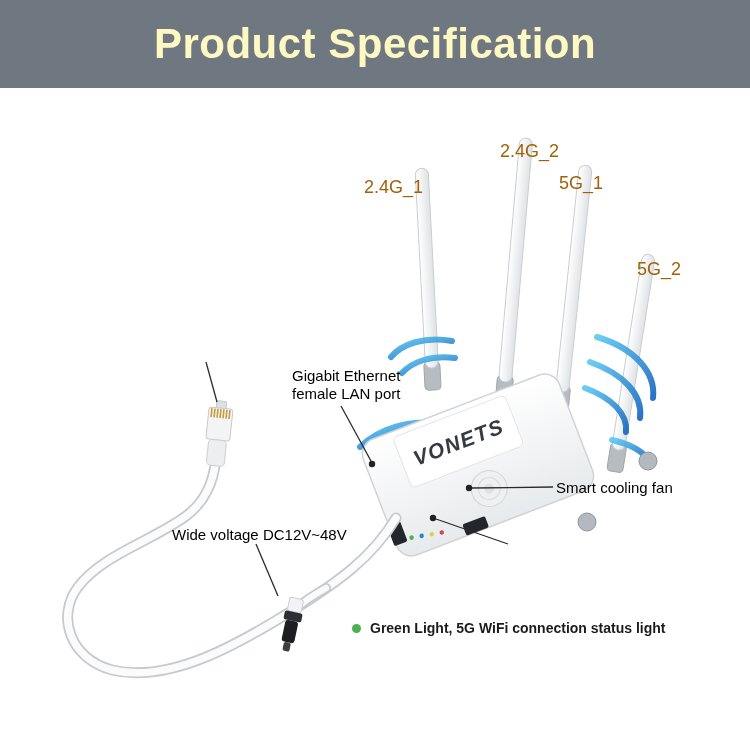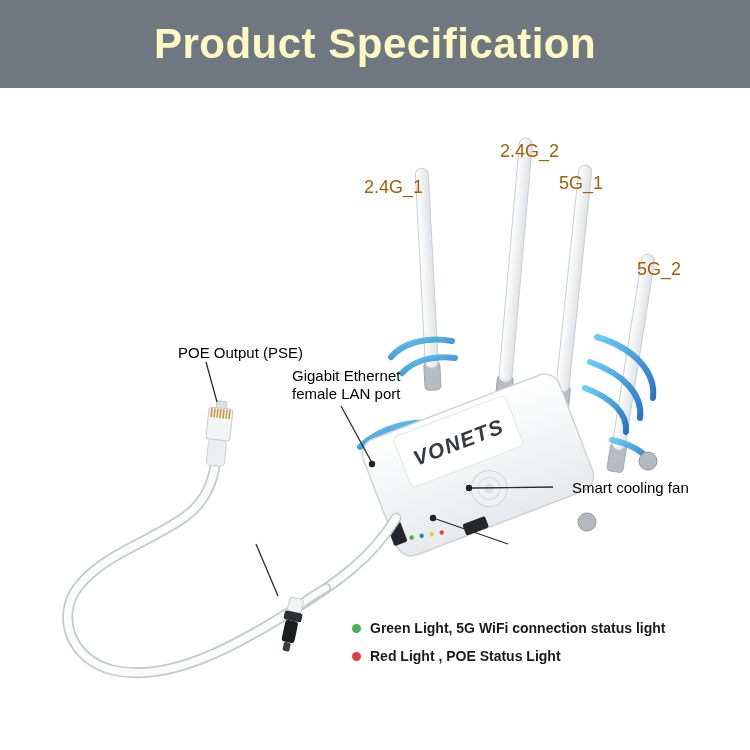--- a/index.html
+++ b/index.html
@@ -17,21 +17,21 @@
   .ant-label { font-size:18px; }
   .al-1 { left:364px; top:140px; }
   .al-2 { left:500px; top:104px; }
   .al-3 { left:559px; top:136px; }
   .al-4 { left:637px; top:222px; }
 
   .callout { position:absolute; font-size:15px; color:#000; line-height:1.2; white-space:pre-line; }
   .center { }
   .co-poe  { left:178px; top:344px; }
   .co-lan  { left:292px; top:367px; width:132px; }
-  .co-fan  { left:556px; top:479px;margin-left:16px; }
+  .co-fan  { left:556px; top:479px; }
   .co-volt { left:172px; top:526px; }
   .co-wan  { left:510px; top:528px; width:182px; }
 
   .legend { position:absolute; left:352px; top:620px; }
   .legend-row { display:flex; align-items:center; margin-bottom:12px; }
   .legend-dot { width:9px; height:9px; border-radius:50%; margin-right:9px; flex:0 0 auto; }
   .legend-text { font-size:14px; color:#1b1b1b;font-weight:bold; }
 </style>
 </head>
 <body>
@@ -152,29 +152,25 @@
     <circle cx="372" cy="464" r="3.2" fill="#222"></circle>
     <circle cx="469" cy="488" r="3.2" fill="#222"></circle>
     <circle cx="433" cy="518" r="3.2" fill="#222"></circle>
   </svg>
 
   <div class="label ant-label al-1">2.4G_1</div>
   <div class="label ant-label al-2">2.4G_2</div>
   <div class="label ant-label al-3">5G_1</div>
   <div class="label ant-label al-4">5G_2</div>
 
-  <div class="callout co-poe">POE Output (PSE)</div>
   <div class="callout co-lan center">Gigabit Ethernet
 female LAN port</div>
   <div class="callout co-fan">Smart cooling fan</div>
+  <div class="callout co-volt">Wide voltage DC12V~48V</div>
 
   <div class="legend">
     <div class="legend-row">
       <span class="legend-dot" style="background-color: rgb(76, 175, 80);"></span>
       <span class="legend-text">Green Light, 5G WiFi connection status light</span>
     </div>
-    <div class="legend-row">
-      <span class="legend-dot" style="background-color: rgb(226, 63, 63);"></span>
-      <span class="legend-text">Red Light , POE Status Light</span>
-    </div>
   </div>
 
 </div>
 
 </body></html>

